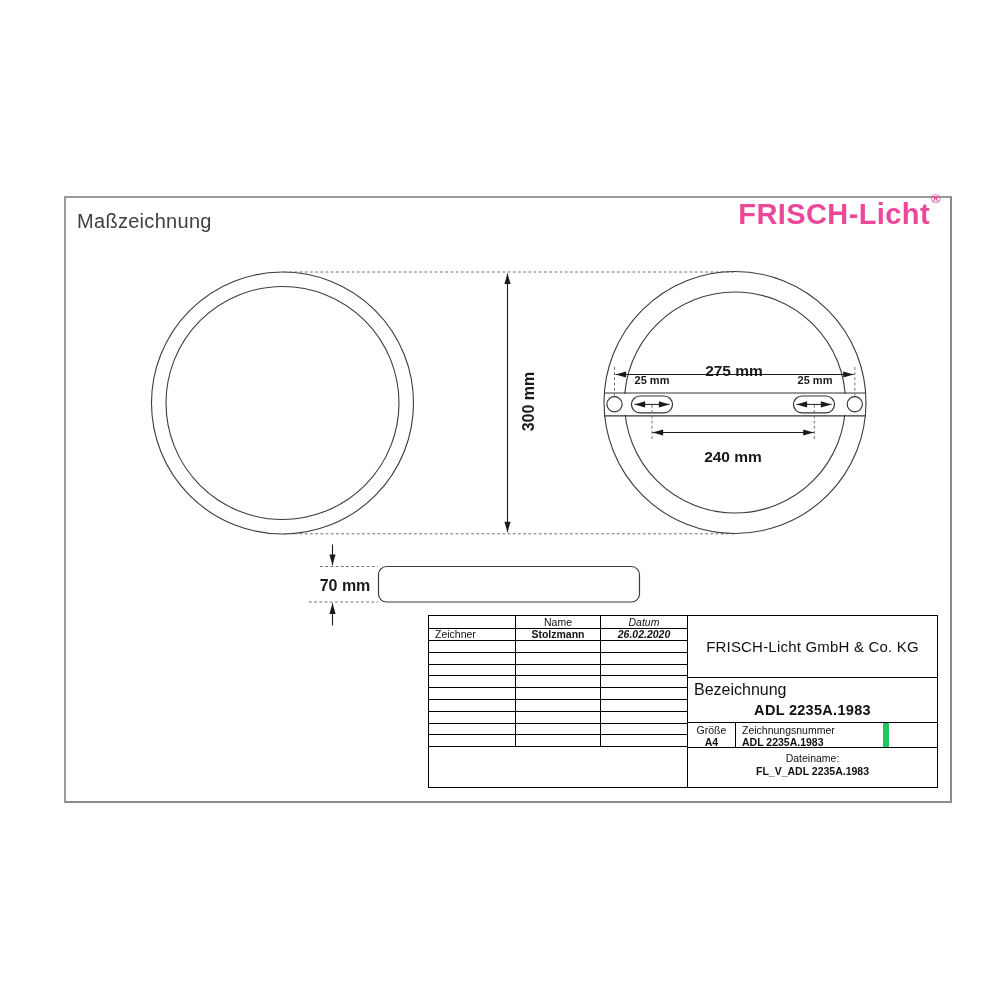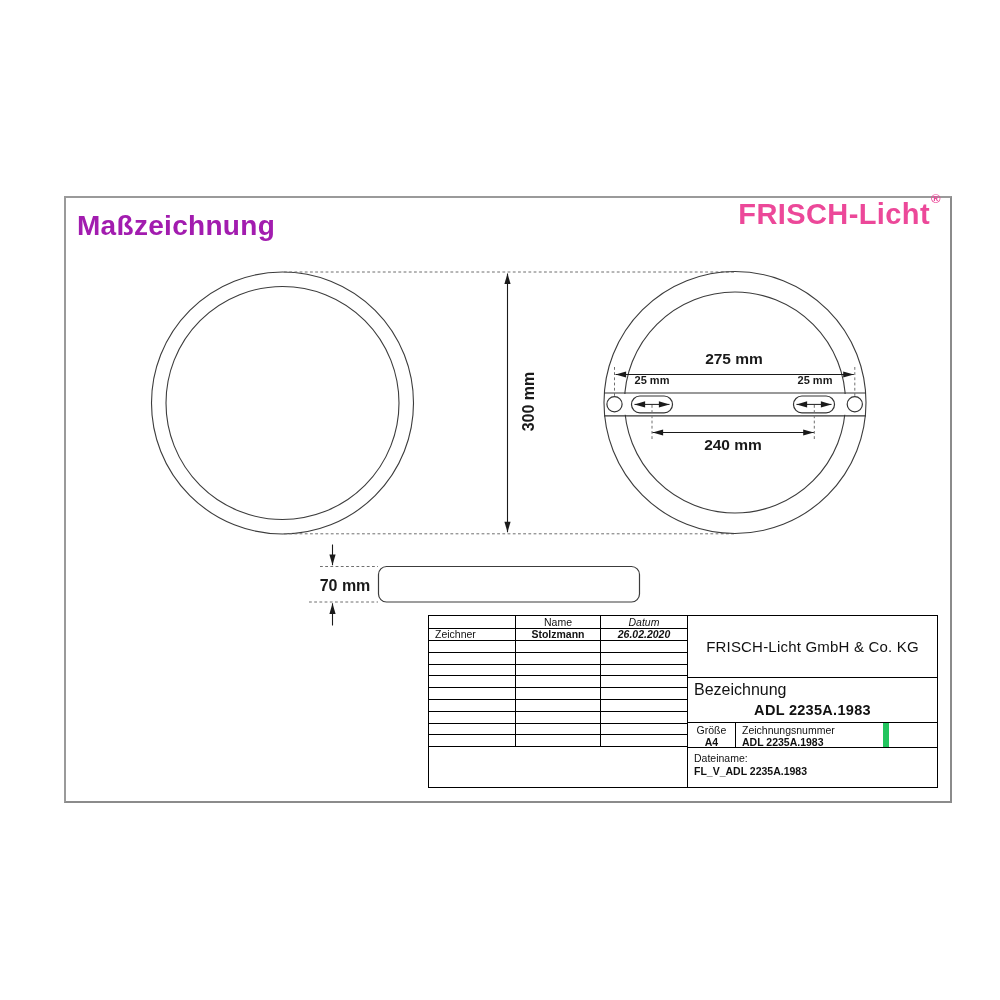--- a/index.html
+++ b/index.html
@@ -3,31 +3,31 @@
 <meta charset="utf-8">
 <style>
   * { margin:0; padding:0; box-sizing:border-box; }
   html,body { background:#ffffff; }
   body { width:1000px; height:1000px; font-family:"Liberation Sans","DejaVu Sans",sans-serif; color:#111; }
   .page { position:relative; width:1000px; height:1000px; background:#fff; overflow:hidden; }
 
   .frame { position:absolute; left:64px; top:196px; width:888px; height:607px;
            border:2px solid #9a9a9a; border-right-color:#8b8b8b; border-bottom-color:#8b8b8b; }
 
-  .page-title { position:absolute; left:77px; top:210px; font-size:28px; font-weight:700; color:#a21caf; letter-spacing:.3px; }
+  .page-title { position:absolute; left:77px; top:210px; font-size:20px; font-weight:400; color:#404040; letter-spacing:.3px; }
 
   .logo { position:absolute; left:600px; top:198px; width:340px; text-align:right;
           font-size:29px; font-weight:700; color:#ec4899; letter-spacing:.4px; white-space:nowrap; }
   .logo sup { font-size:13px; position:relative; top:-10px; left:1px; }
 
   svg.draw { position:absolute; left:0; top:0; width:1000px; height:1000px; }
 
   .dim { position:absolute; font-weight:700; color:#1a1a1a; text-align:center; white-space:nowrap; }
   .dim-lg { font-size:16px; }
-  .dim-md { font-size:15.5px; }
+  .dim-md { font-size:15.5px;margin-top:12px; }
   .dim-sm { font-size:11px; }
   .dim-rot { transform:rotate(-90deg); }
 
   
   .tblock { position:absolute; left:428px; top:615px; width:510px; height:173px;
             border:1px solid #000; display:flex; font-size:10.5px; background:#fff; }
   .tb-left { width:258px; display:grid; grid-template-columns:87px 85px 86px;
              grid-template-rows:13px 12px repeat(9,11.8px) 1fr;text-align:right; }
   .tb-cell { border-right:1px solid #000; border-bottom:1px solid #000; overflow:hidden;
              display:flex; align-items:center; justify-content:center; line-height:11px; }
@@ -39,21 +39,21 @@
   .tb-right { flex:1; border-left:1px solid #000; display:flex; flex-direction:column; }
   .tb-company { height:62px; border-bottom:1px solid #000; display:flex; align-items:center; justify-content:center;
                 font-size:15px; font-weight:400; letter-spacing:.2px; }
   .tb-bez { height:45px; border-bottom:1px solid #000; padding:3px 6px 0 6px; }
   .tb-bez .lbl { font-size:16px; }
   .tb-bez .val { font-size:14.5px; font-weight:700; text-align:center; margin-top:3px; letter-spacing:.3px; }
   .tb-size-row { height:25px; border-bottom:1px solid #000; display:flex; }
   .tb-size { width:48px; border-right:1px solid #000; text-align:center; line-height:12px; padding-top:1px; }
   .tb-dwgno { width:153px; border-right:6px solid #22c55e; padding:1px 0 0 6px; line-height:12px; }
   .tb-size-spare { flex:1; }
-  .tb-file { flex:1; padding:4px 6px 0 6px; line-height:13px; }
+  .tb-file { flex:1; padding:4px 6px 0 6px; line-height:13px;text-align:center; }
 </style>
 </head>
 <body>
 
 <div class="page">
 
   <div class="frame"></div>
 
   <div class="page-title">Maßzeichnung</div>
 

